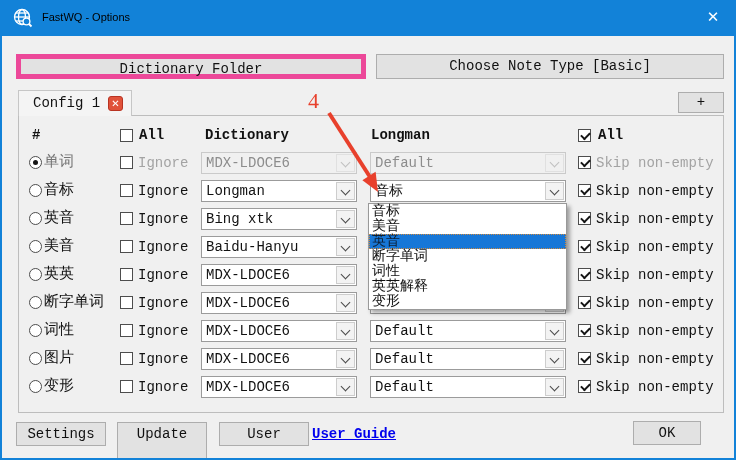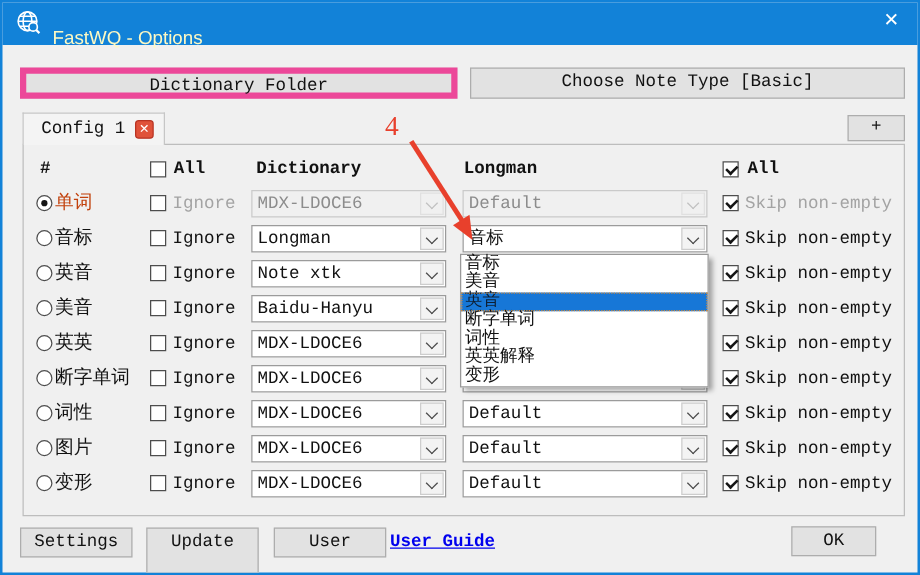--- a/index.html
+++ b/index.html
@@ -4,22 +4,22 @@
 <style>
   html,body{margin:0;padding:0;background:#555;}
   .window{
     position:relative;width:736px;height:460px;background:#f0f0f0;
     box-sizing:border-box;border:2px solid #1282d8;overflow:hidden;
     font-family:"Liberation Mono", monospace;font-size:14px;color:#111;
   }
   
   .titlebar{position:absolute;left:-2px;top:-2px;width:736px;height:36px;background:#1282d8;}
   .app-icon{position:absolute;left:12px;top:7px;width:22px;height:22px;}
-  .win-title{position:absolute;left:42px;top:13px;line-height:35px;color:#fef9c3;
-    font-family:"Liberation Sans", sans-serif;font-size:15px;}
+  .win-title{position:absolute;left:42px;top:0;line-height:35px;color:#000000;
+    font-family:"Liberation Sans", sans-serif;font-size:11px;}
   .close-btn{position:absolute;right:0;top:0;width:46px;height:36px;color:#fff;
     font-family:"Liberation Sans", sans-serif;font-size:15px;text-align:center;line-height:34px;cursor:pointer;}
   
   .btn{position:absolute;box-sizing:border-box;background:#e2e2e2;border:1px solid #adadad;
     text-align:center;color:#111;font-family:"Liberation Mono", monospace;font-size:14px;cursor:pointer;}
   .btn.focusd{border:5px solid #ec4899;}
   
   .tab{position:absolute;left:16px;top:88px;width:114px;height:26px;box-sizing:border-box;
     background:#f4f4f4;border:1px solid #c6c6c6;border-bottom:none;z-index:2;}
   .tab-label{position:absolute;left:14px;line-height:24px;}
@@ -49,21 +49,21 @@
   
   .row{position:absolute;left:16px;width:706px;height:28px;}
   .row .radio{left:11px;top:7px;}
   .row-label{position:absolute;left:26px;line-height:28px;font-size:15px;}
   .row .ig-cb{left:102px;top:7px;}
   .ig-label{position:absolute;left:120px;line-height:28px;}
   .dict-combo{left:183px;top:3px;width:156px;}
   .fields-combo{left:352px;top:3px;width:196px;}
   .row .sk-cb{left:560px;top:7px;}
   .sk-label{position:absolute;left:578px;line-height:28px;}
-  .row.disabled .row-label{color:#c2410c;}
+  .row.disabled .row-label{color:#737373;}
   .row.disabled .ig-label,.row.disabled .sk-label{color:#a3a3a3;}
   .row.disabled .combo{background:#f0f0f0;border-color:#cacaca;color:#8c8c8c;}
   .row.disabled .combo .arrow{background:#f0f0f0;border-color:#e0e0e0;}
   .row.disabled .combo .arrow::after{border-color:#c0c0c0;}
   
   .popup{position:absolute;left:366px;top:201px;width:199px;box-sizing:border-box;background:#fff;
     border:1px solid #999;box-shadow:3px 3px 4px rgba(0,0,0,.35);z-index:20;}
   .popup-item{height:15px;line-height:15px;padding-left:3px;font-size:14px;white-space:nowrap;cursor:pointer;}
   .popup-item.hl{background:#1777d7;color:#0d1f33;outline:1px dotted #d08a3e;outline-offset:-1px;}
   
@@ -151,21 +151,21 @@
     <span class="checkbox checked sk-cb"></span>
     <span class="sk-label">Skip non-empty</span>
   </div>
 
   <div class="row" style="top: 203px;">
     <span class="radio"></span>
     <span class="row-label">英音</span>
     <span class="checkbox ig-cb"></span>
     <span class="ig-label">Ignore</span>
     <span class="combo dict-combo">
-      <span class="combo-text">Note xtk</span>
+      <span class="combo-text">Bing xtk</span>
       <span class="arrow"></span>
     </span>
     <span class="combo fields-combo">
       <span class="combo-text">Default</span>
       <span class="arrow"></span>
     </span>
     <span class="checkbox checked sk-cb"></span>
     <span class="sk-label">Skip non-empty</span>
   </div>
 

